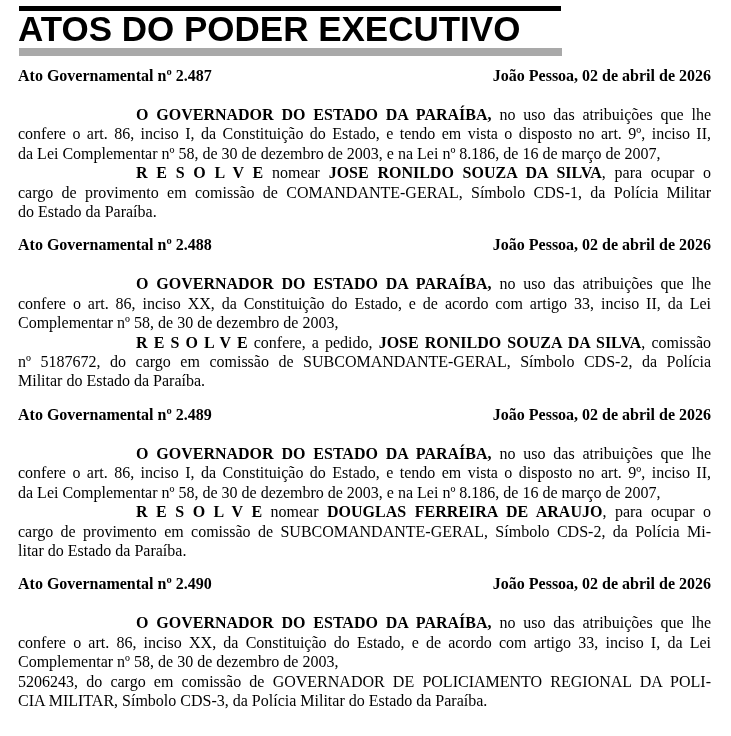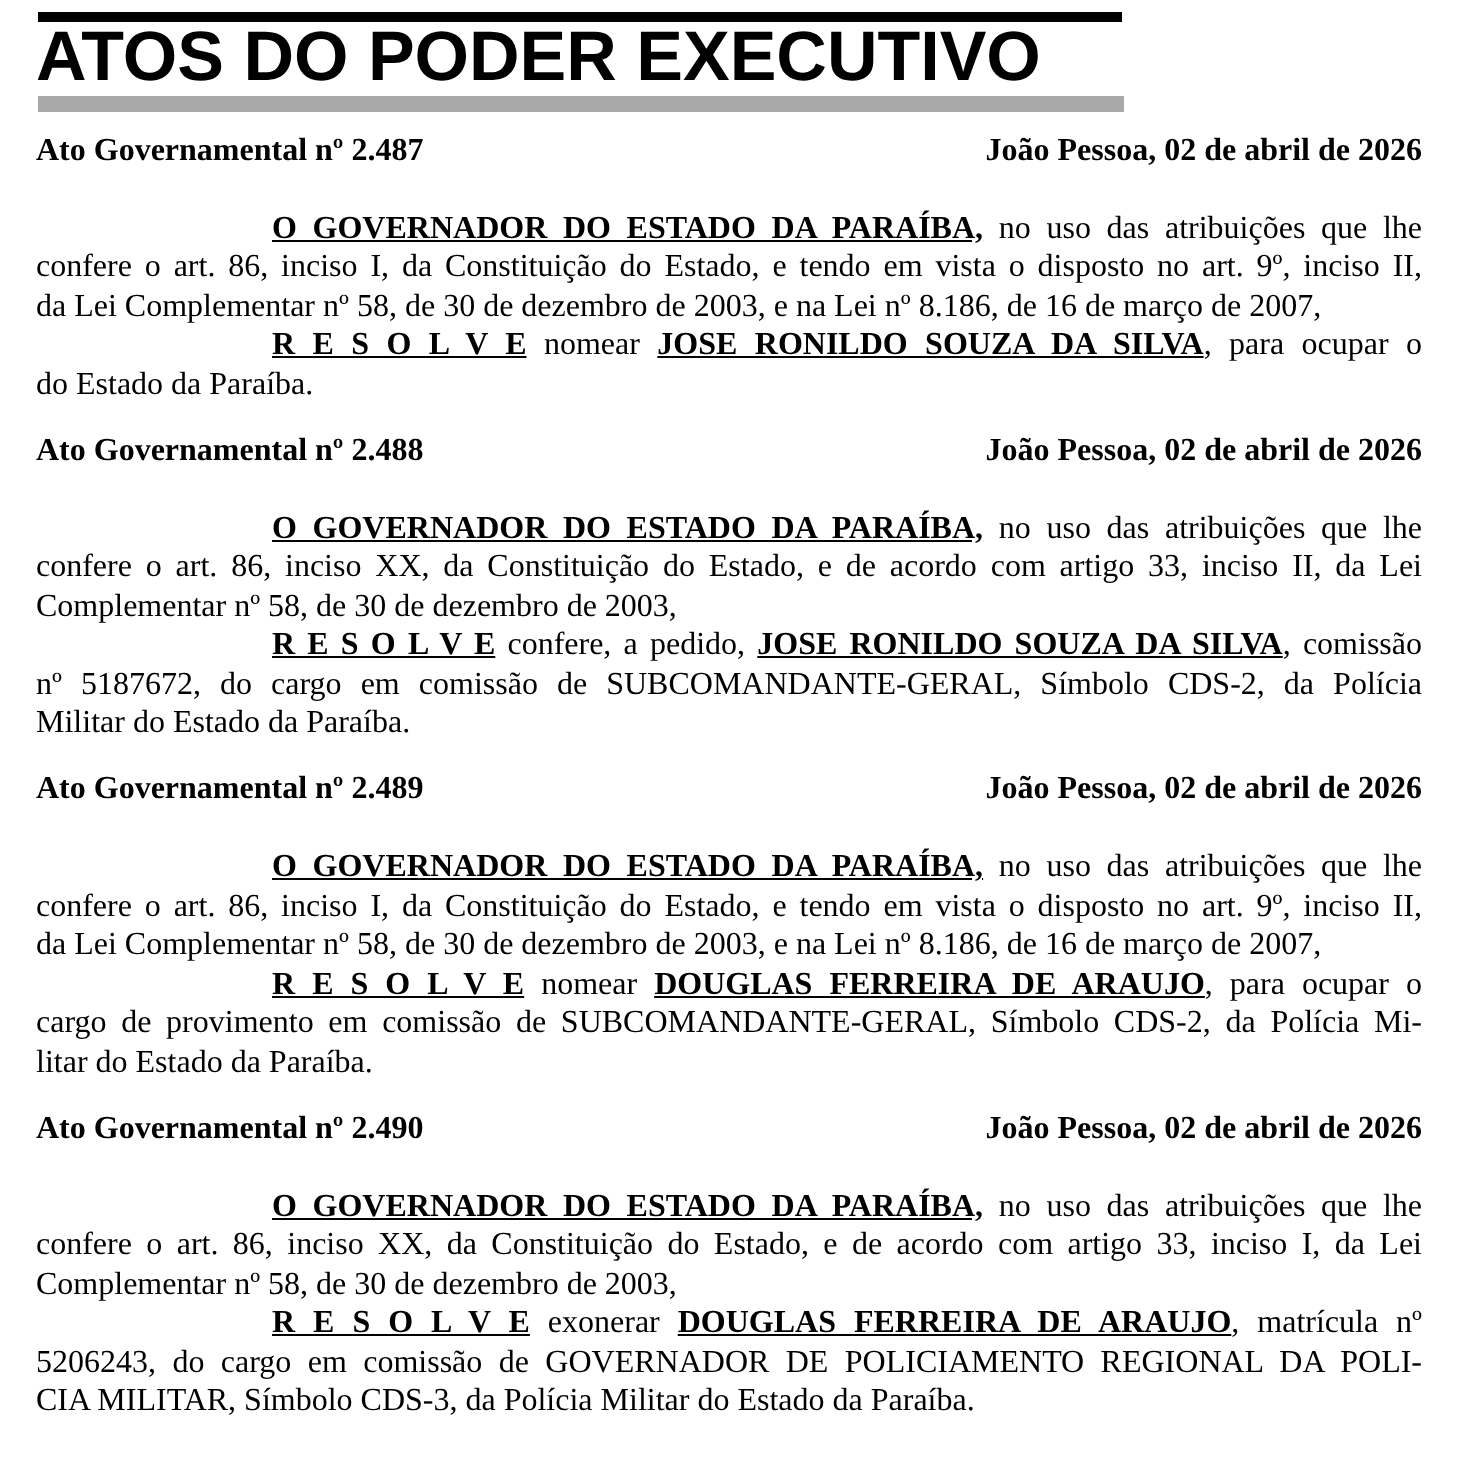--- a/index.html
+++ b/index.html
@@ -50,21 +50,21 @@
   .paragraph { margin: 0; }
   .line {
     font-size: 16px;
     line-height: 19.4px;
     text-align: justify;
     text-align-last: justify;
     white-space: normal;
   }
   .line.indent { padding-left: 118px; }
   .line.last { text-align-last: left; }
-  .seg.bold { font-weight: 700; text-decoration: underline; }
+  .seg.bold { font-weight: 700; }
 </style>
 </head>
 <body>
 
 <div class="page" style="color: rgb(0, 0, 0); background: rgb(255, 255, 255);">
   <div class="rule-top" style="background: rgb(0, 0, 0);"></div>
   <div class="masthead-title">ATOS DO PODER EXECUTIVO</div>
   <div class="rule-bottom" style="background: rgb(169, 169, 169);"></div>
   <div class="content" id="acts">
       <section class="act">
@@ -72,20 +72,21 @@
           <span>Ato Governamental nº 2.487</span>
           <span>João Pessoa, 02 de abril de 2026</span>
         </div>
         <div class="paragraph">
           <div class="line indent"><span class="seg bold">O GOVERNADOR DO ESTADO DA PARAÍBA,</span><span class="seg"> no uso das atribuições que lhe</span></div>
           <div class="line"><span class="seg">confere o art. 86, inciso I, da Constituição do Estado, e tendo em vista o disposto no art. 9º, inciso II,</span></div>
           <div class="line last"><span class="seg">da Lei Complementar nº 58, de 30 de dezembro de 2003, e na Lei nº 8.186, de 16 de março de 2007,</span></div>
         </div>
         <div class="paragraph">
           <div class="line indent"><span class="seg bold">R E S O L V E</span><span class="seg"> nomear </span><span class="seg bold">JOSE RONILDO SOUZA DA SILVA</span><span class="seg">, para ocupar o</span></div>
+          <div class="line"><span class="seg">cargo de provimento em comissão de COMANDANTE-GERAL, Símbolo CDS-1, da Polícia Militar</span></div>
           <div class="line last"><span class="seg">do Estado da Paraíba.</span></div>
         </div>
       </section>
       <section class="act">
         <div class="act-header">
           <span>Ato Governamental nº 2.488</span>
           <span>João Pessoa, 02 de abril de 2026</span>
         </div>
         <div class="paragraph">
           <div class="line indent"><span class="seg bold">O GOVERNADOR DO ESTADO DA PARAÍBA,</span><span class="seg"> no uso das atribuições que lhe</span></div>
@@ -118,19 +119,18 @@
         <div class="act-header">
           <span>Ato Governamental nº 2.490</span>
           <span>João Pessoa, 02 de abril de 2026</span>
         </div>
         <div class="paragraph">
           <div class="line indent"><span class="seg bold">O GOVERNADOR DO ESTADO DA PARAÍBA,</span><span class="seg"> no uso das atribuições que lhe</span></div>
           <div class="line"><span class="seg">confere o art. 86, inciso XX, da Constituição do Estado, e de acordo com artigo 33, inciso I, da Lei</span></div>
           <div class="line last"><span class="seg">Complementar nº 58, de 30 de dezembro de 2003,</span></div>
         </div>
         <div class="paragraph">
-          <div class="line indent"><span class="seg bold">R E S O L V E</span><span class="seg"> exonerar </span><span class="seg bold">DOUGLAS FERREIRA DE ARAUJO</span><span class="seg">, matrícula nº</span></div>
           <div class="line"><span class="seg">5206243, do cargo em comissão de GOVERNADOR DE POLICIAMENTO REGIONAL DA POLI-</span></div>
           <div class="line last"><span class="seg">CIA MILITAR, Símbolo CDS-3, da Polícia Militar do Estado da Paraíba.</span></div>
         </div>
       </section>
     </div>
 </div>
 
 </body></html>

